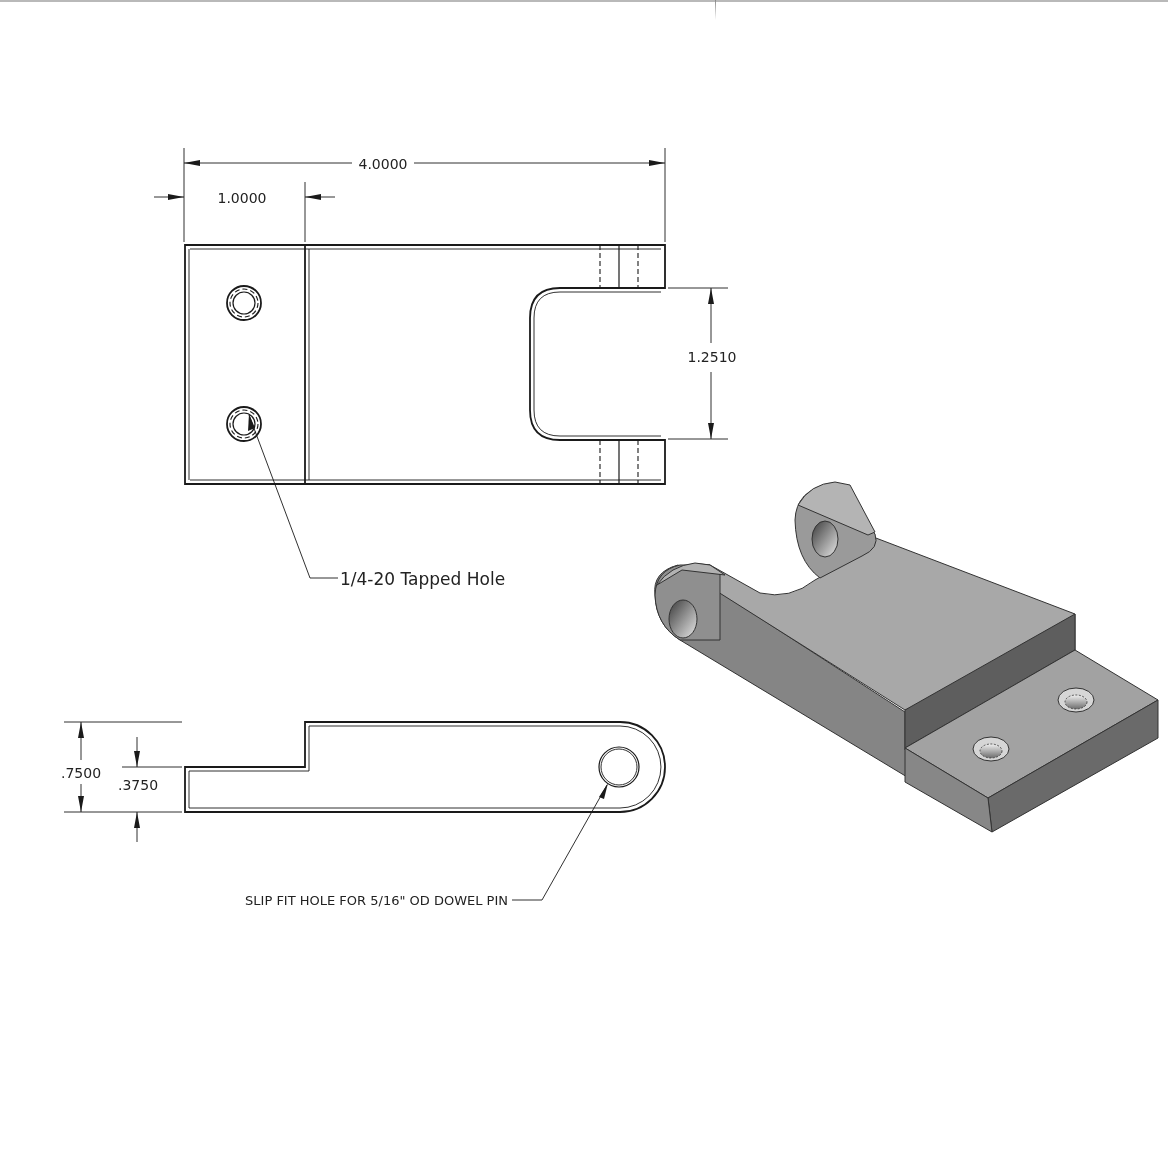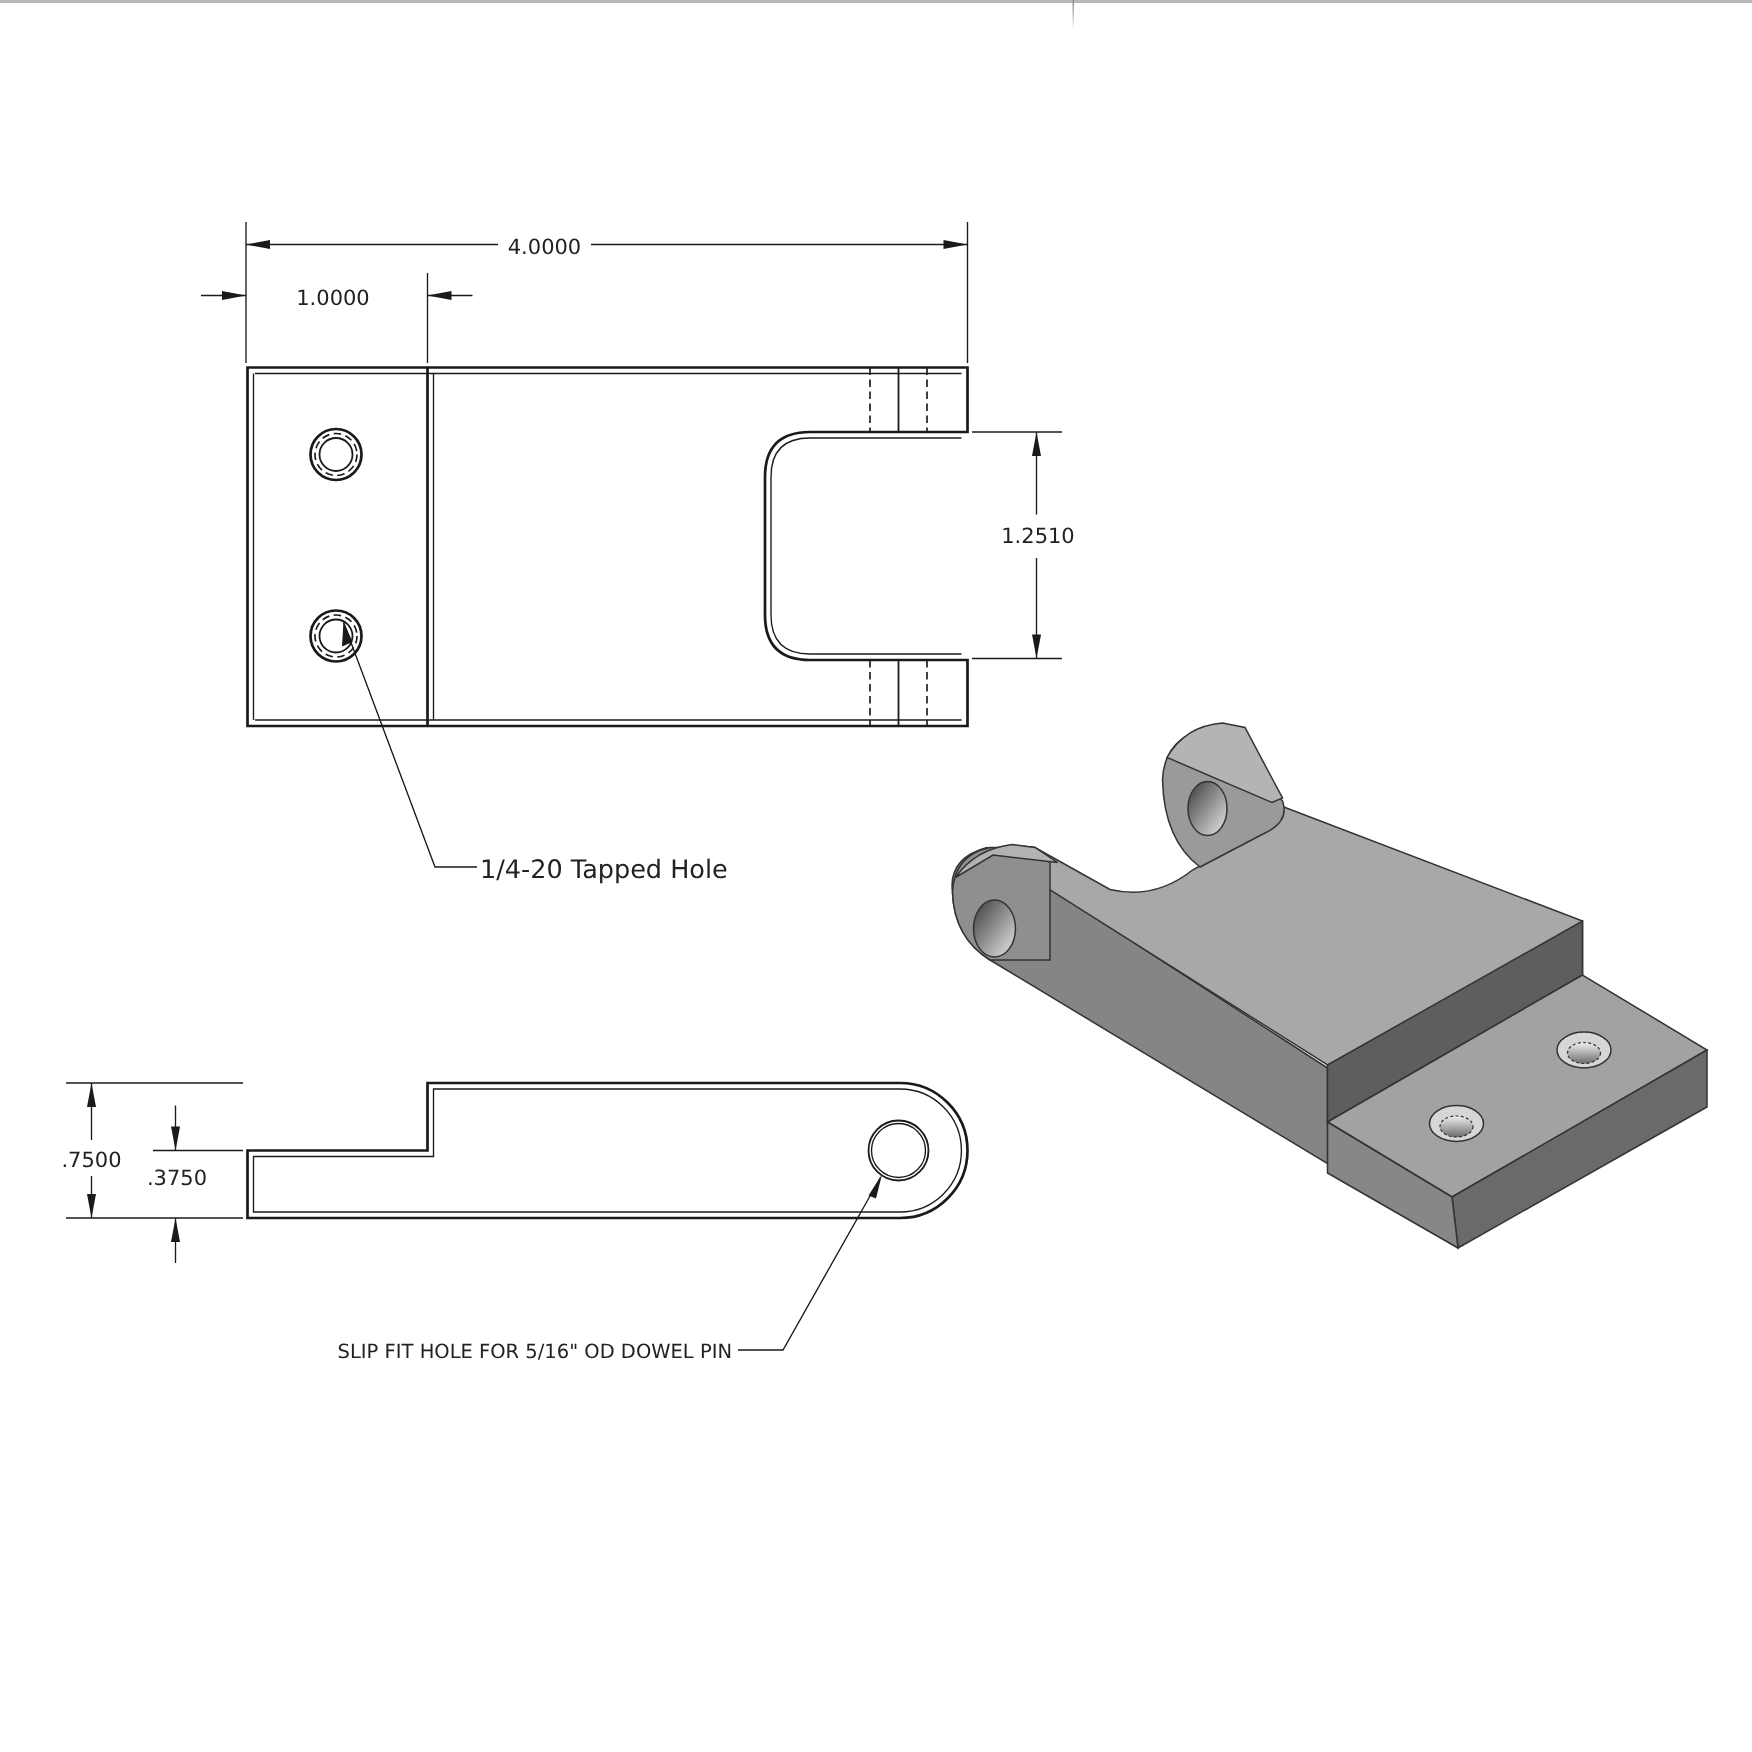--- a/index.html
+++ b/index.html
@@ -1,17 +1,17 @@
 <!DOCTYPE html>
 <html><head>
   <meta charset="utf-8">
   <style>
     html, body { margin: 0; padding: 0; background: #ffffff; }
     body { width: 1168px; height: 1168px; position: relative; overflow: hidden; font-family: "DejaVu Sans", sans-serif; }
-    #sheet { position: absolute; left: 0; top: 0; width: 1004px; height: 1168px; }
+    #sheet { position: absolute; left: 0; top: 0; width: 1004px; height: 1168px; padding-left: 20px; }
     .top-rule { position: absolute; left: 0; top: 0; width: 1168px; height: 2px; background: #b9b9b9; }
     .top-tick { position: absolute; left: 715px; top: 0; width: 1px; height: 20px; background: linear-gradient(#888, #fff); }
     svg text { font-family: "DejaVu Sans", sans-serif; fill: #222; }
     .ln { stroke: #1a1a1a; stroke-width: 1.2; fill: none; }
     .ln2 { stroke: #1a1a1a; stroke-width: 1.8; fill: none; }
     .thin { stroke: #1a1a1a; stroke-width: 0.9; fill: none; }
     .dash { stroke: #1a1a1a; stroke-width: 1.1; fill: none; stroke-dasharray: 5 3; }
     .arrow { fill: #1a1a1a; stroke: none; }
   </style>
 </head>

